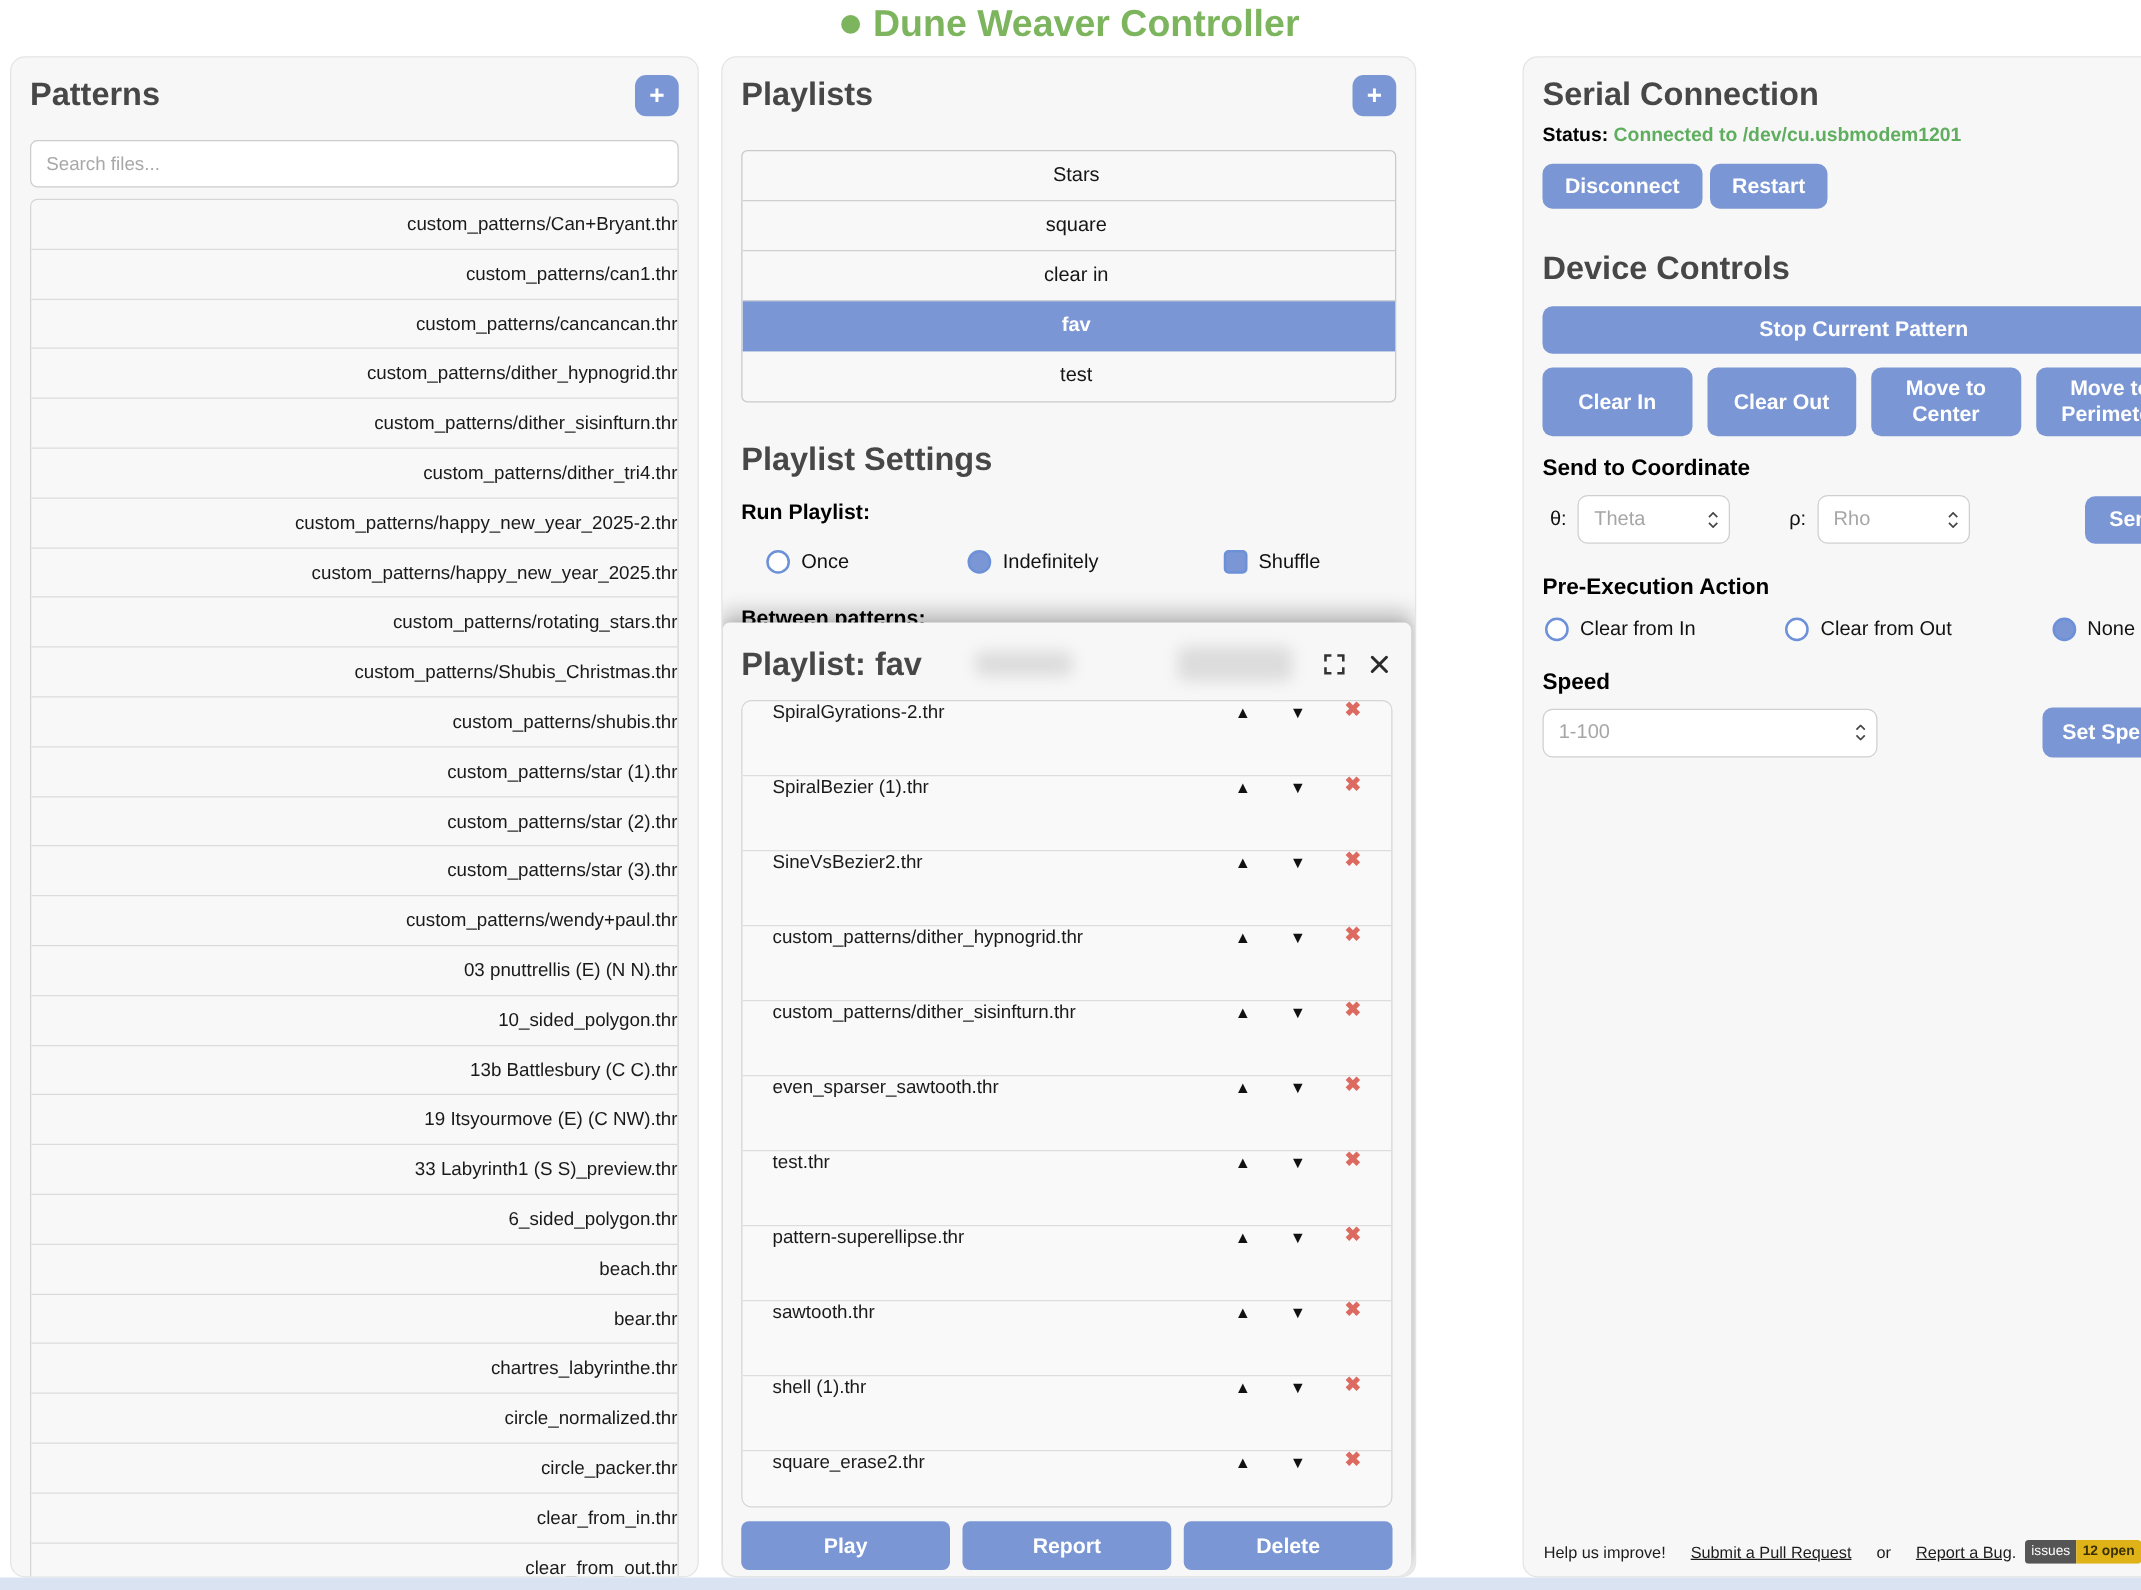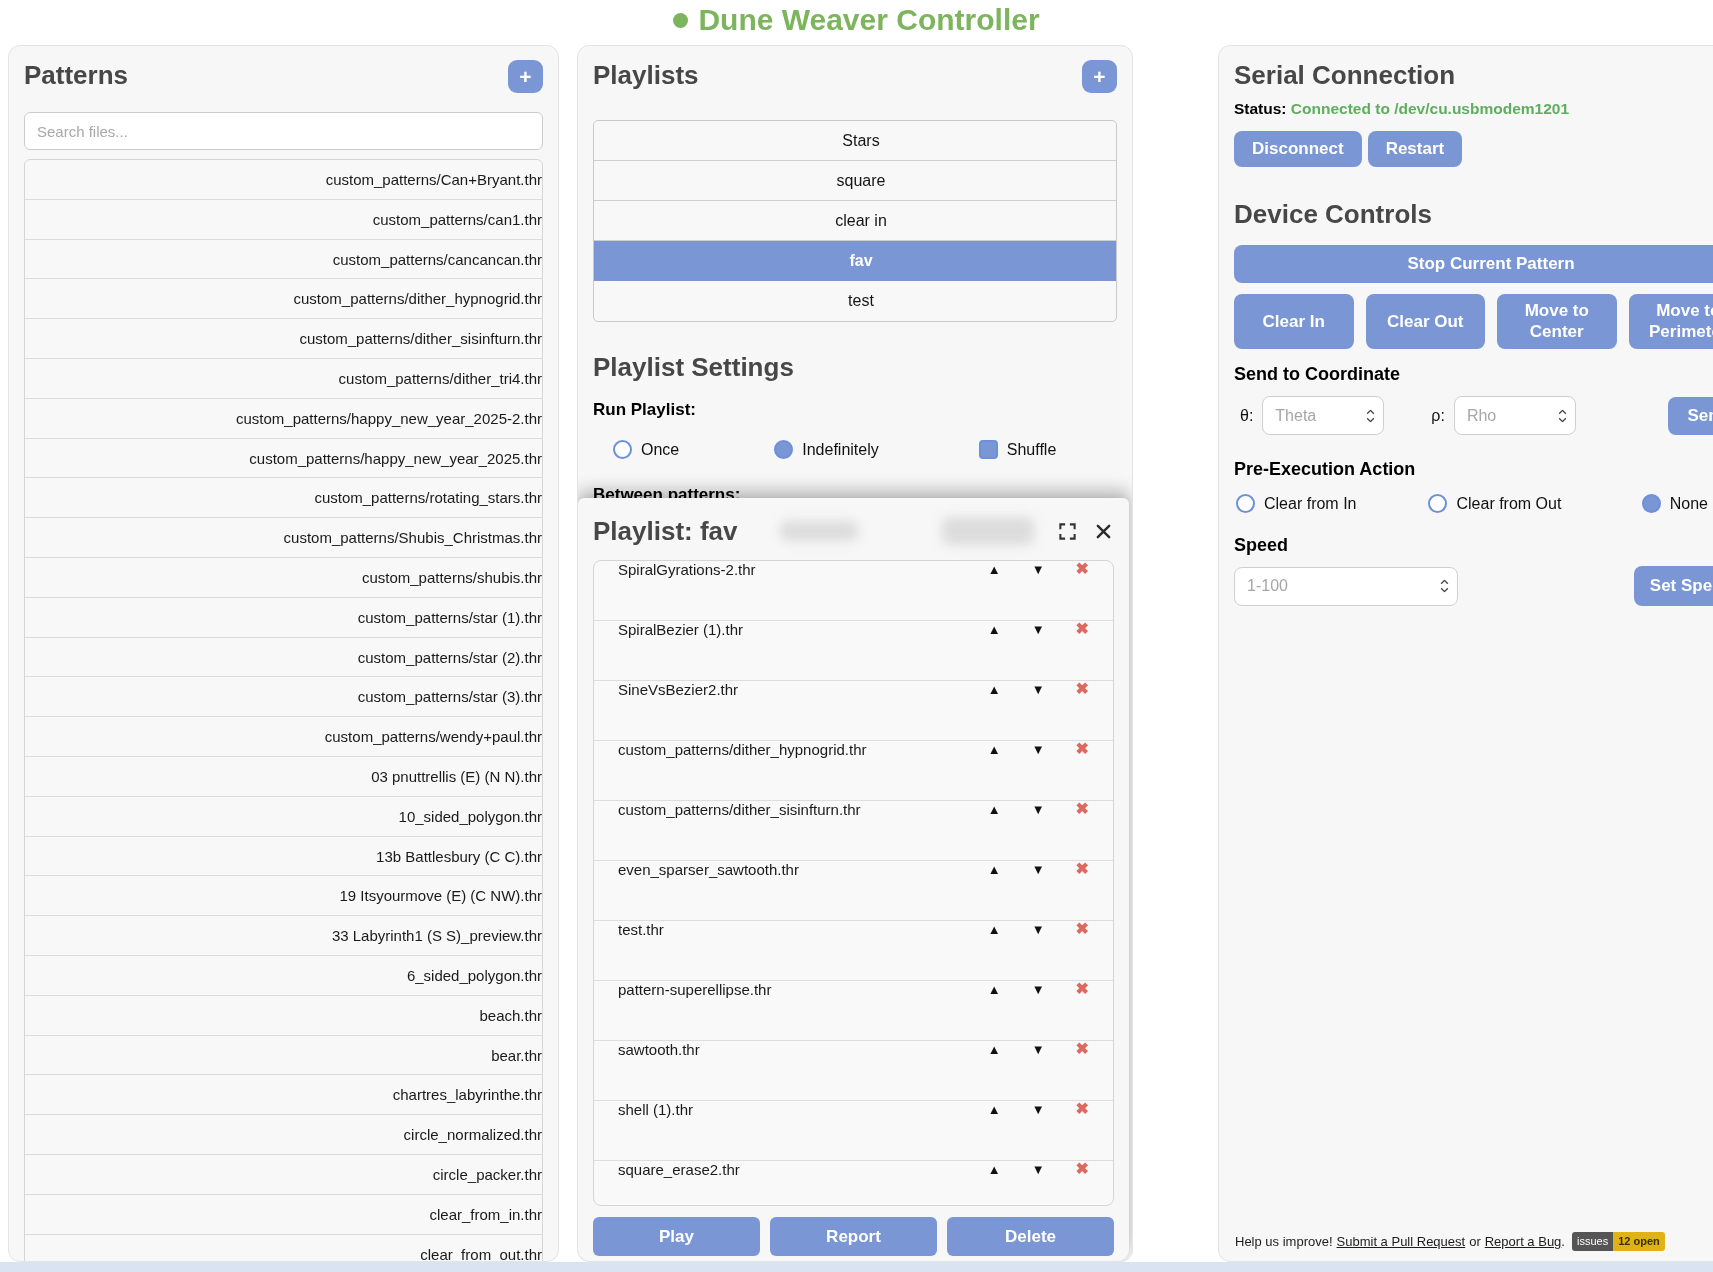--- a/index.html
+++ b/index.html
@@ -71,34 +71,34 @@
   .serial-btns { margin-top:13px; display:flex; gap:6px; }
   .serial-btns .blue-btn { height:36px; padding:0 18px; }
   .stop-btn { margin-top:15px; width:100%; height:38px; }
   .ctl-row4 { display:flex; gap:12px; margin-top:11px; }
   .ctl-row4 .blue-btn { flex:1; height:55px; line-height:1.2; padding:4px; }
   .h3 { font-size:18px; font-weight:700; color:#000; }
   .mt-sec { margin-top:15px; }
   .coord-row { display:flex; align-items:center; margin-top:11px; padding-left:6px; gap:9px; }
   .greek { font-size:16px; color:#111; }
   .numwrap { position:relative; width:122px; }
-  .numwrap.wide { width:224px; }
+  .numwrap.wide { width:268px; }
   .num-input { width:100%; height:39px; border:1px solid #cfcfcf; border-radius:8px; background:#fff; padding:0 26px 0 12px; font-size:16px; color:#333; font-family:"Liberation Sans",sans-serif; }
   .num-input::placeholder { color:#a6a6a6; }
   .spinner { position:absolute; right:9px; top:50%; transform:translateY(-50%); display:flex; flex-direction:column; gap:3px; }
   .send-btn { margin-left:auto; height:38px; padding:0 19px; }
   .preexec-row { display:flex; align-items:center; margin-top:14px; padding-left:2px; }
   .preexec-row .opt2 { margin-left:72px; }
   .preexec-row .opt3 { margin-left:auto; margin-right:40px; }
   .speed-row { display:flex; align-items:center; margin-top:10px; }
   .setspeed-btn { margin-left:auto; height:40px; padding:0 16px; }
 
   .help-footer { position:absolute; left:16px; right:14px; bottom:9px; display:flex; align-items:center; font-size:13px; color:#1c1c1c; white-space:nowrap; }
   .help-footer a { color:#1c1c1c; text-decoration:underline; cursor:pointer; }
-  .gap4 { margin-left:4px; }
+  .gap4 { margin-left:20px; }
   .badge { display:inline-flex; margin-left:7px; border-radius:3px; overflow:hidden; font-size:11px; line-height:1; }
   .badge .b-left { background:#555; color:#fff; padding:4px 5px; }
   .badge .b-right { background:#dfb317; color:#3a3000; padding:4px 5px; font-weight:700; }
   .bug { margin-left:auto; }
 </style>
 </head>
 <body>
 
 <div class="page">
 

